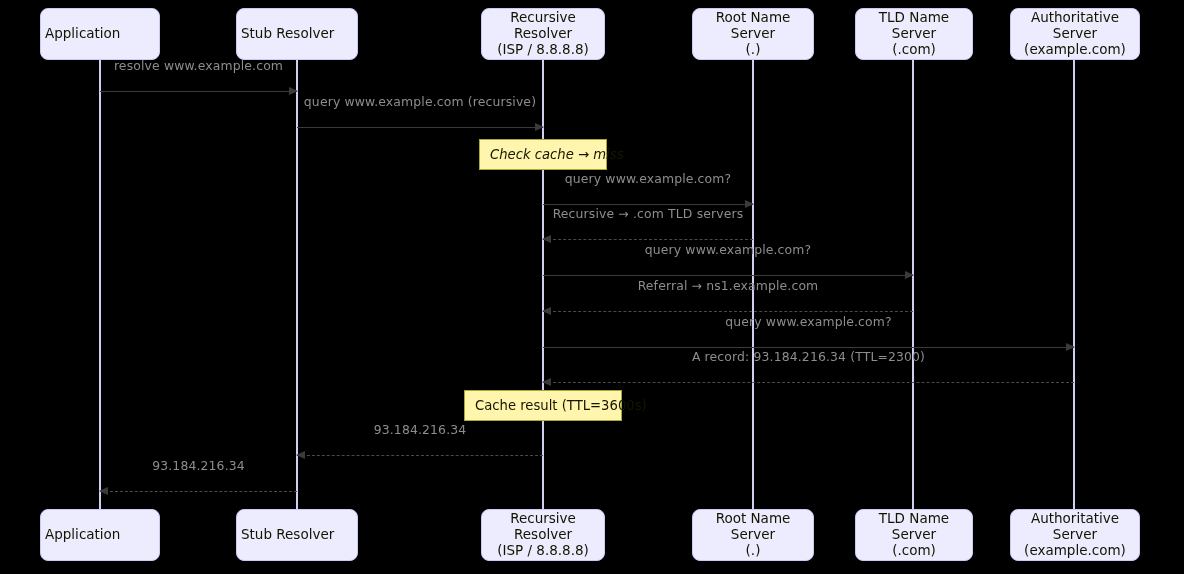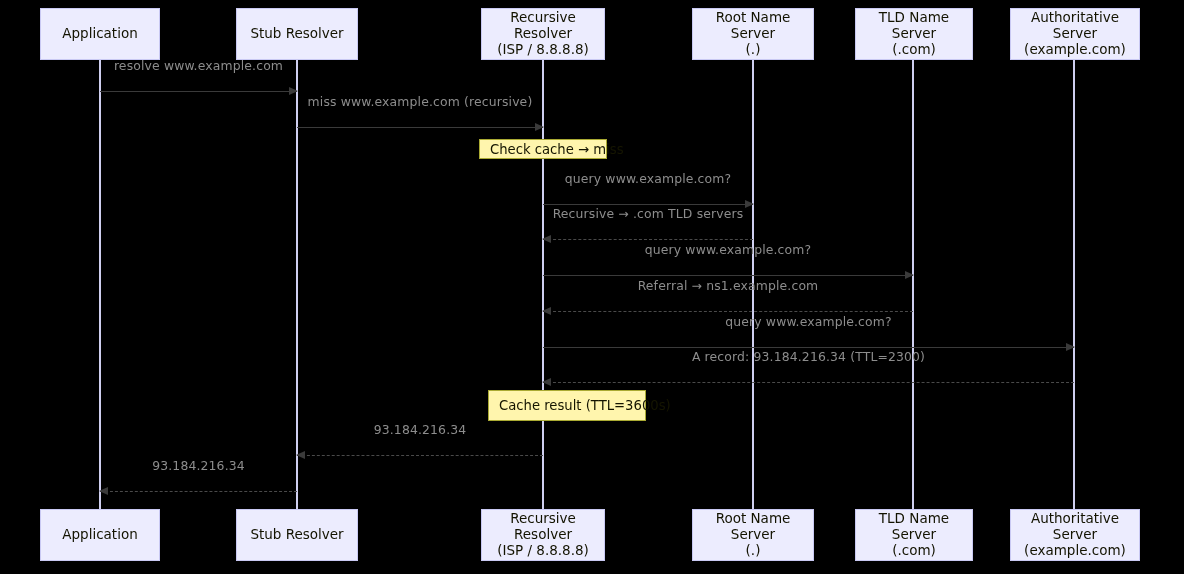--- a/index.html
+++ b/index.html
@@ -15,25 +15,24 @@
     background:#000000;
     overflow:hidden;
   }
 
   
   .actor-box{
     position:absolute;
     box-sizing:border-box;
     background:#ececfe;
     border:1px solid #c9c9f3;
-    border-radius:0;
+    border-radius:8px;
     color:#131300;
     display:flex;
     align-items:center;
-    justify-content:center;
     text-align:center;
     line-height:1.18;
     font-size:13.5px;
     z-index:5;
   }
   .actor-box .label{ display:block; padding:0 4px; white-space:pre-line;}
 
   
   .lifeline{
     position:absolute;
@@ -140,21 +139,21 @@
 
   <div id="messages">
       <div class="msg to-right" style="left: 100px; width: 197px; top: 91px;">
         <div class="line"></div>
         <div class="head"></div>
         <div class="text">resolve www.example.com</div>
       </div>
       <div class="msg to-right" style="left: 297px; width: 246px; top: 127px;">
         <div class="line"></div>
         <div class="head"></div>
-        <div class="text">miss www.example.com (recursive)</div>
+        <div class="text">query www.example.com (recursive)</div>
       </div>
       <div class="msg to-right" style="left: 543px; width: 210px; top: 204px;">
         <div class="line"></div>
         <div class="head"></div>
         <div class="text">query www.example.com?</div>
       </div>
       <div class="msg dotted to-left" style="left: 543px; width: 210px; top: 239px;">
         <div class="line"></div>
         <div class="head"></div>
         <div class="text">Recursive → .com TLD servers</div>
@@ -185,24 +184,24 @@
         <div class="text">93.184.216.34</div>
       </div>
       <div class="msg dotted to-left" style="left: 100px; width: 197px; top: 491px;">
         <div class="line"></div>
         <div class="head"></div>
         <div class="text">93.184.216.34</div>
       </div>
     </div>
 
   <div id="notes">
-      <div class="note" style="left: 479px; top: 139px; width: 128px; height: 20px;">
+      <div class="note" style="left: 479px; top: 139px; width: 128px; height: 31px; font-style: italic;">
         <span>Check cache → miss</span>
       </div>
-      <div class="note" style="left: 488px; top: 390px; width: 158px; height: 31px;">
+      <div class="note" style="left: 464px; top: 390px; width: 158px; height: 31px;">
         <span>Cache result (TTL=3600s)</span>
       </div>
     </div>
 
   <div id="actors-bottom">
       <div class="actor-box" style="left: 40px; top: 509px; width: 120px; height: 52px;">
         <span class="label">Application</span>
       </div>
       <div class="actor-box" style="left: 236px; top: 509px; width: 122px; height: 52px;">
         <span class="label">Stub Resolver</span>

